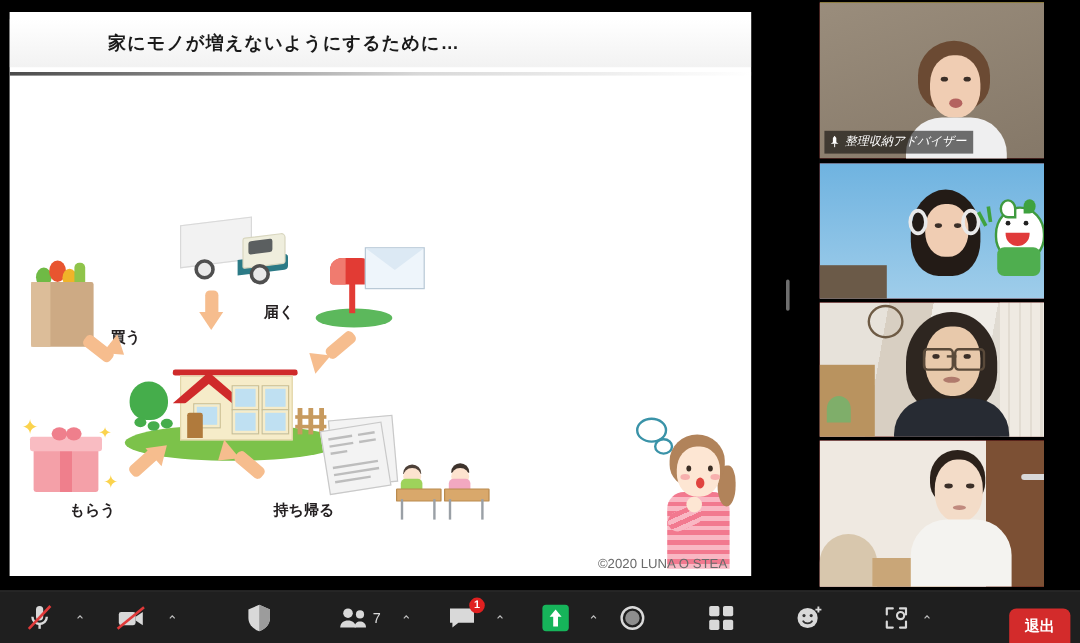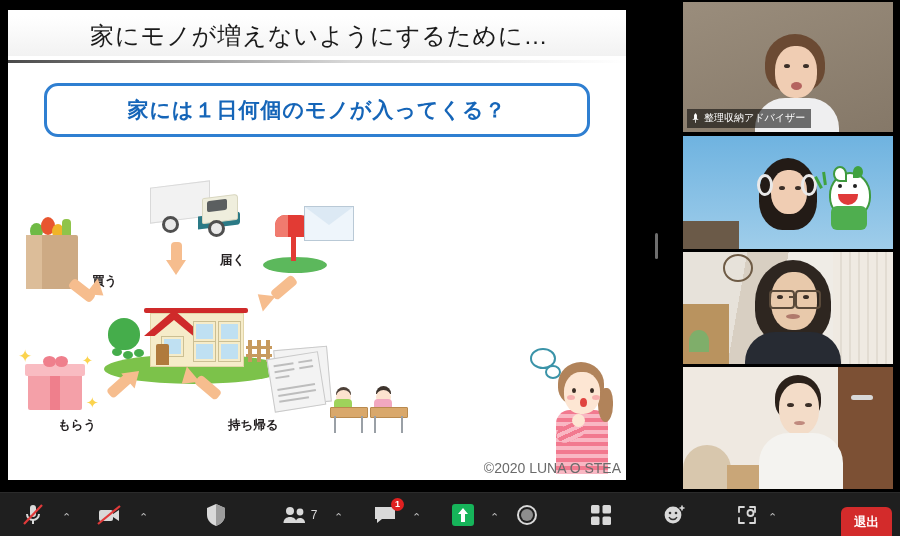--- a/index.html
+++ b/index.html
@@ -6,21 +6,21 @@
   body{width:900px;height:536px;overflow:hidden;
        font-family:"Liberation Sans","DejaVu Sans",sans-serif;}
   #app{position:relative;width:900px;height:536px;background:#1c1c1c;overflow:hidden;}
 
   
   #stage{position:absolute;left:0;top:0;width:683px;height:492px;background:#000;}
   #slide{position:absolute;left:8px;top:10px;width:618px;height:470px;background:#ffffff;overflow:hidden;}
 
   .slide-title-bar{position:absolute;left:0;top:6px;width:618px;height:40px;
     background:linear-gradient(#ffffff,#f2f2f2);display:flex;align-items:center;}
-  .slide-title-bar .t{font-size:24px;font-weight:normal;color:#1a1a1a;letter-spacing:1px;margin-left:82px;}
+  .slide-title-bar .t{font-size:15px;font-weight:bold;color:#1a1a1a;letter-spacing:1px;margin-left:82px;}
   .title-rule{position:absolute;left:0;top:50px;width:618px;height:3px;
     background:linear-gradient(90deg,#4a4a4a,#d8d8d8 55%,#ffffff);}
 
   .qbox{position:absolute;left:36px;top:73px;width:546px;height:54px;
     border:3px solid #2f7fd1;border-radius:14px;box-sizing:border-box;
     display:flex;align-items:center;justify-content:center;background:#fff;}
   .qbox span{font-size:21px;font-weight:bold;color:#1565b8;letter-spacing:1px;}
 
   
   .bubble{position:absolute;left:355px;top:168px;width:240px;height:122px;
@@ -102,27 +102,27 @@
   .gl-pony{position:absolute;left:50px;top:26px;width:15px;height:34px;background:#b1835a;border-radius:50% 40% 50% 50%;}
   .gl-body{position:absolute;left:8px;top:48px;width:52px;height:64px;background:
     repeating-linear-gradient(#f2798f 0 4px,#f9b7c3 4px 8px);border-radius:14px 14px 0 0;}
   .gl-arm{position:absolute;left:8px;top:62px;width:30px;height:16px;background:
     repeating-linear-gradient(#f2798f 0 4px,#f9b7c3 4px 8px);border-radius:10px;transform:rotate(-24deg);}
   .gl-hand{position:absolute;left:24px;top:52px;width:13px;height:13px;background:#fde6d3;border-radius:50%;}
   .gl-eye{position:absolute;width:4px;height:5px;background:#3a2d24;border-radius:50%;}
   .gl-mouth{position:absolute;left:32px;top:36px;width:7px;height:9px;background:#e0443f;border-radius:50%;}
   .gl-cheek{position:absolute;width:8px;height:5px;background:#f7b0ae;border-radius:50%;}
 
-  .copyright{position:absolute;right:5px;bottom:4px;font-size:14px;color:#6b6b6b;margin-top:24px;}
+  .copyright{position:absolute;right:20px;bottom:4px;font-size:11px;color:#6b6b6b;margin-top:24px;}
 
   .scroll-tick{position:absolute;left:655px;top:233px;width:3px;height:26px;background:#6e6e6e;border-radius:2px;}
 
   
   #strip{position:absolute;left:683px;top:0;width:217px;height:492px;background:#000;}
-  .thumb{position:absolute;left:0;width:210px;overflow:hidden;background:#7f1d1d;}
+  .thumb{position:absolute;left:0;width:187px;overflow:hidden;background:#7f1d1d;font-style:italic;}
   .thumb .inner{position:absolute;inset:0;}
   .thumb.active{box-shadow:inset 0 0 0 3px #bfd73a;}
   .name{position:absolute;left:4px;bottom:4px;max-width:140px;
     background:rgba(0,0,0,.55);color:#fff;font-size:10px;padding:2px 6px 3px 4px;
     display:flex;align-items:center;gap:4px;white-space:nowrap;}
   .pin{width:9px;height:10px;flex:0 0 auto;}
 
   
   .p-hair{position:absolute;border-radius:50% 50% 40% 40%;}
   .p-face{position:absolute;border-radius:46%;}
@@ -152,23 +152,20 @@
 <div id="app">
 
   <div id="stage">
     <div id="slide">
 
       <div class="slide-title-bar">
         <div class="t">家にモノが増えないようにするために…</div>
       </div>
       <div class="title-rule"></div>
 
-      <div class="qbox">
-        <span>家には１日何個のモノが入ってくる？</span>
-      </div>
 
       <div class="bag">
         <div class="veg" style="left:6px;top:8px;width:13px;height:16px;background:#6fba45;"></div>
         <div class="veg" style="left:17px;top:2px;width:14px;height:18px;background:#e8552f;"></div>
         <div class="veg" style="left:28px;top:9px;width:12px;height:15px;background:#f0b429;"></div>
         <div class="veg" style="left:38px;top:4px;width:9px;height:22px;background:#8fc44a;border-radius:4px;"></div>
         <div class="bag-b"></div>
           <div class="bag-f"></div>
       </div>
       <div class="lbl" style="left:84px;top:263px;">買う</div>

